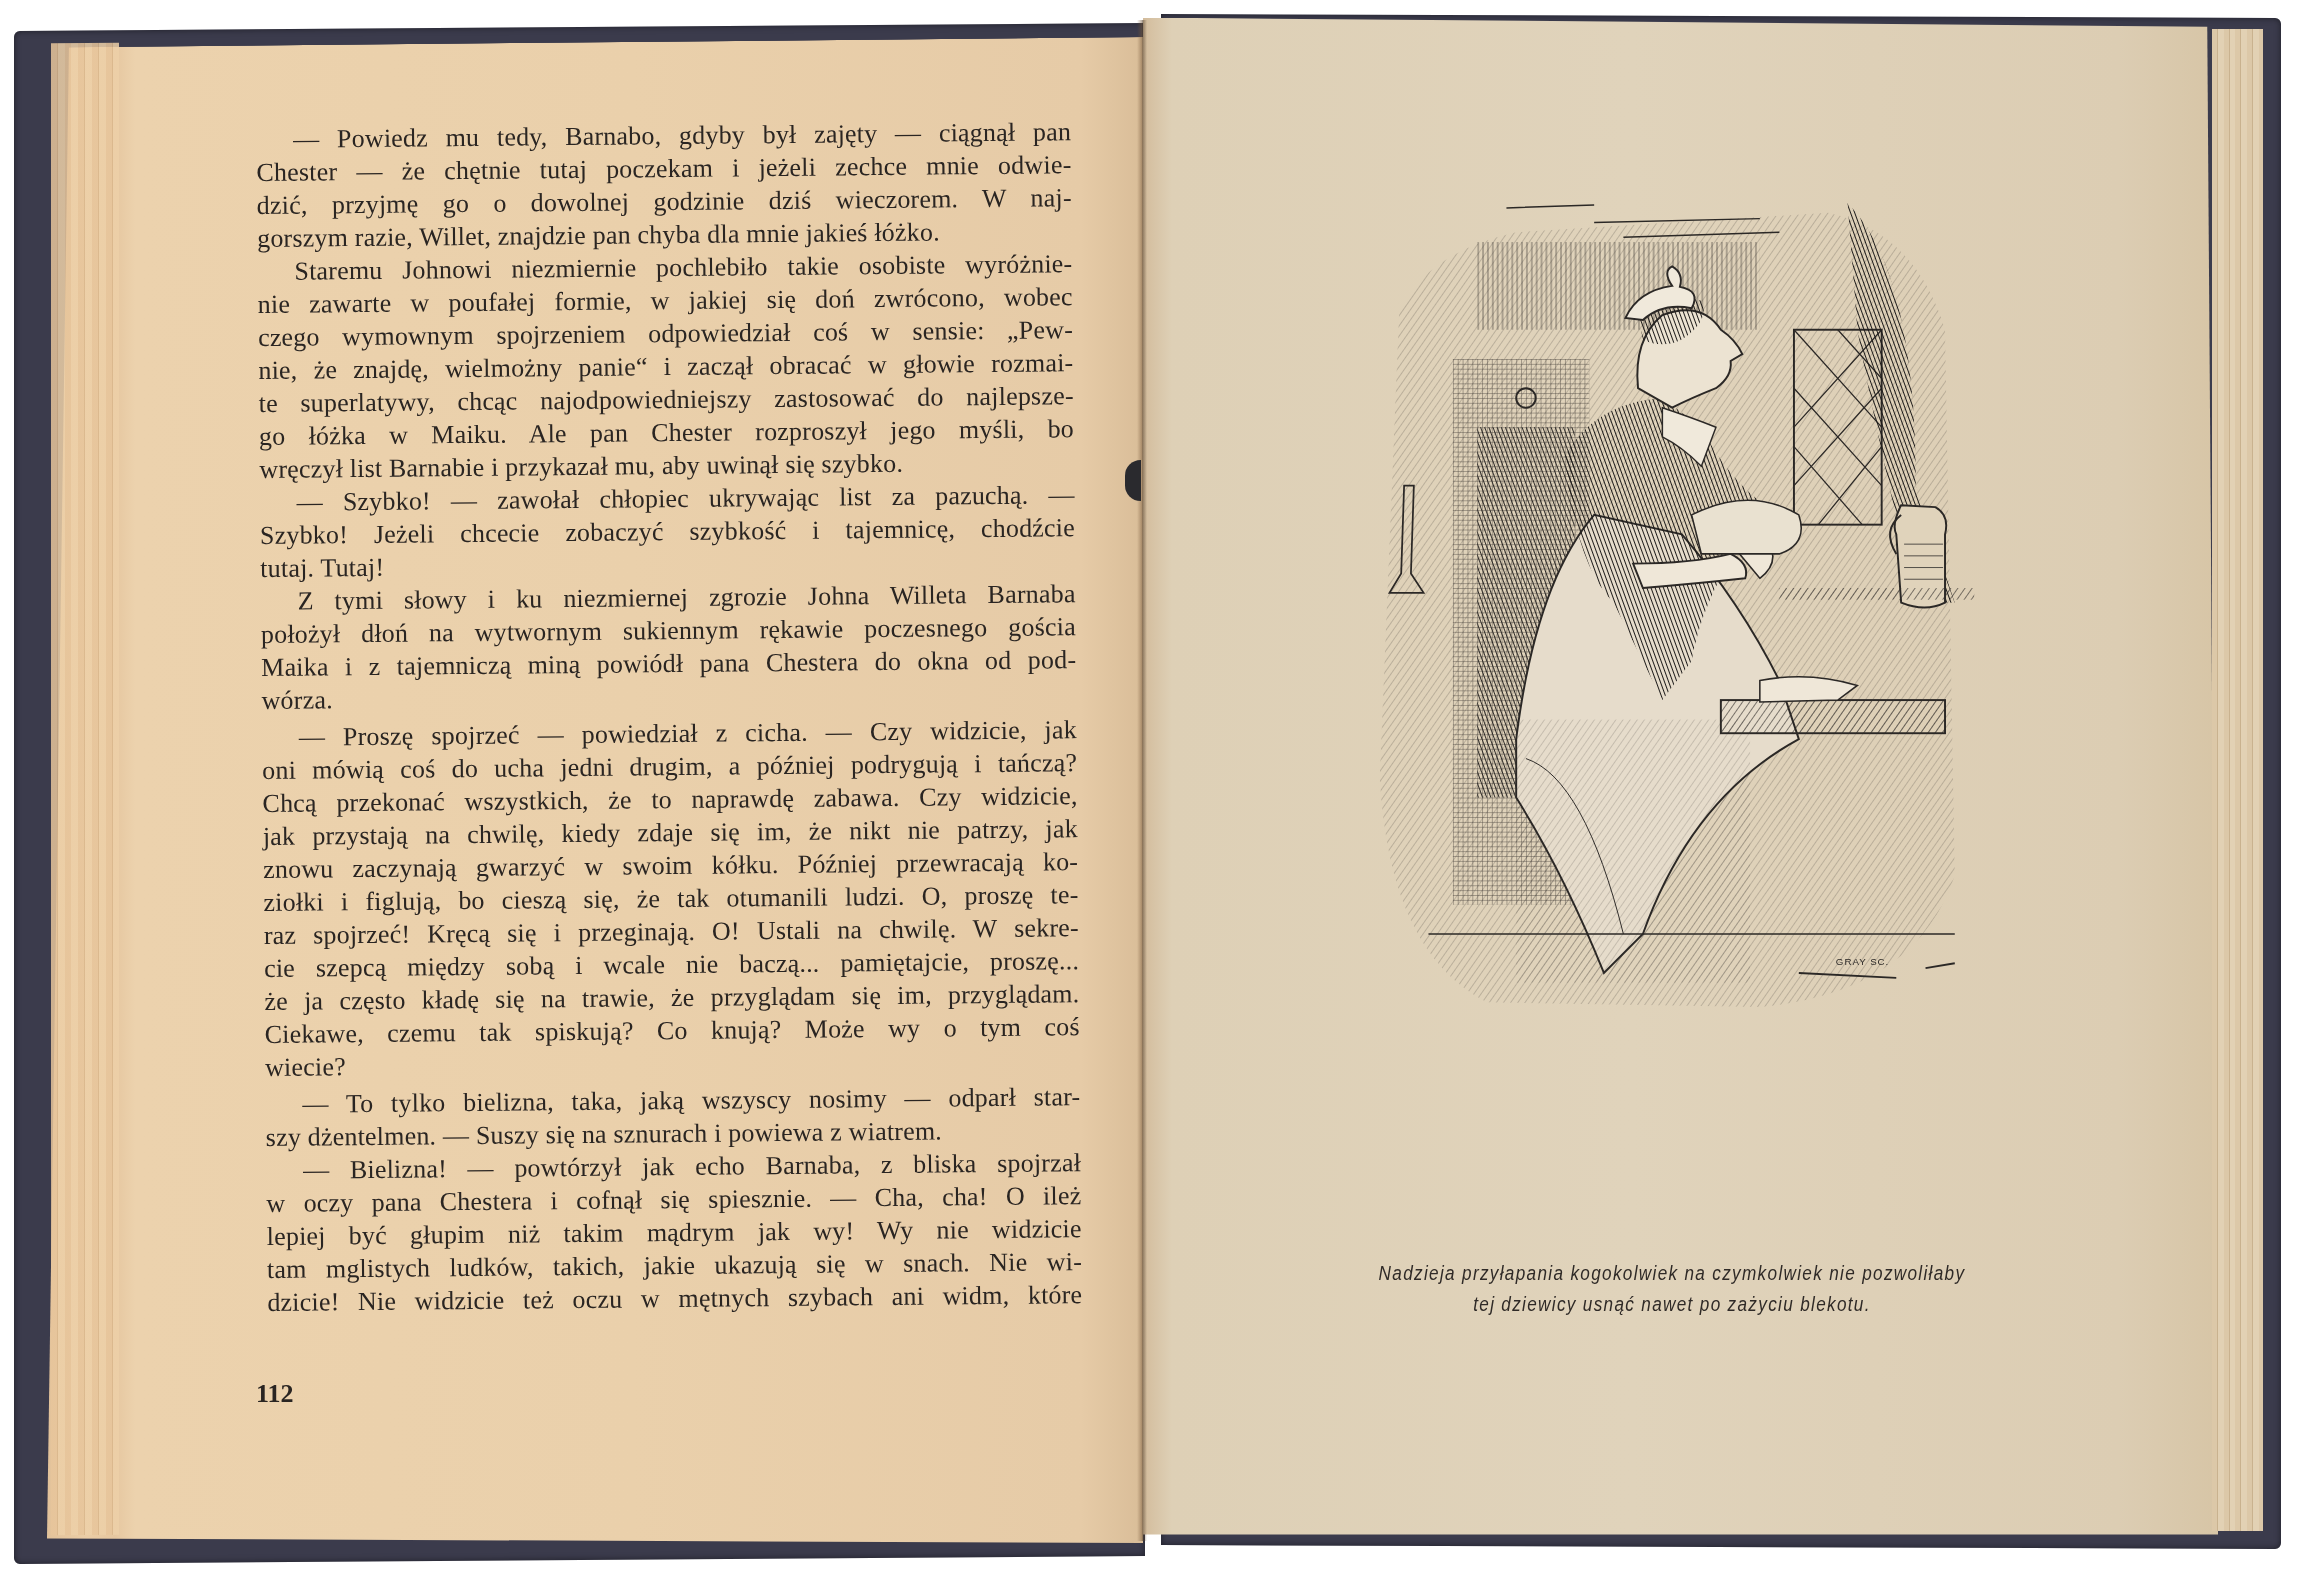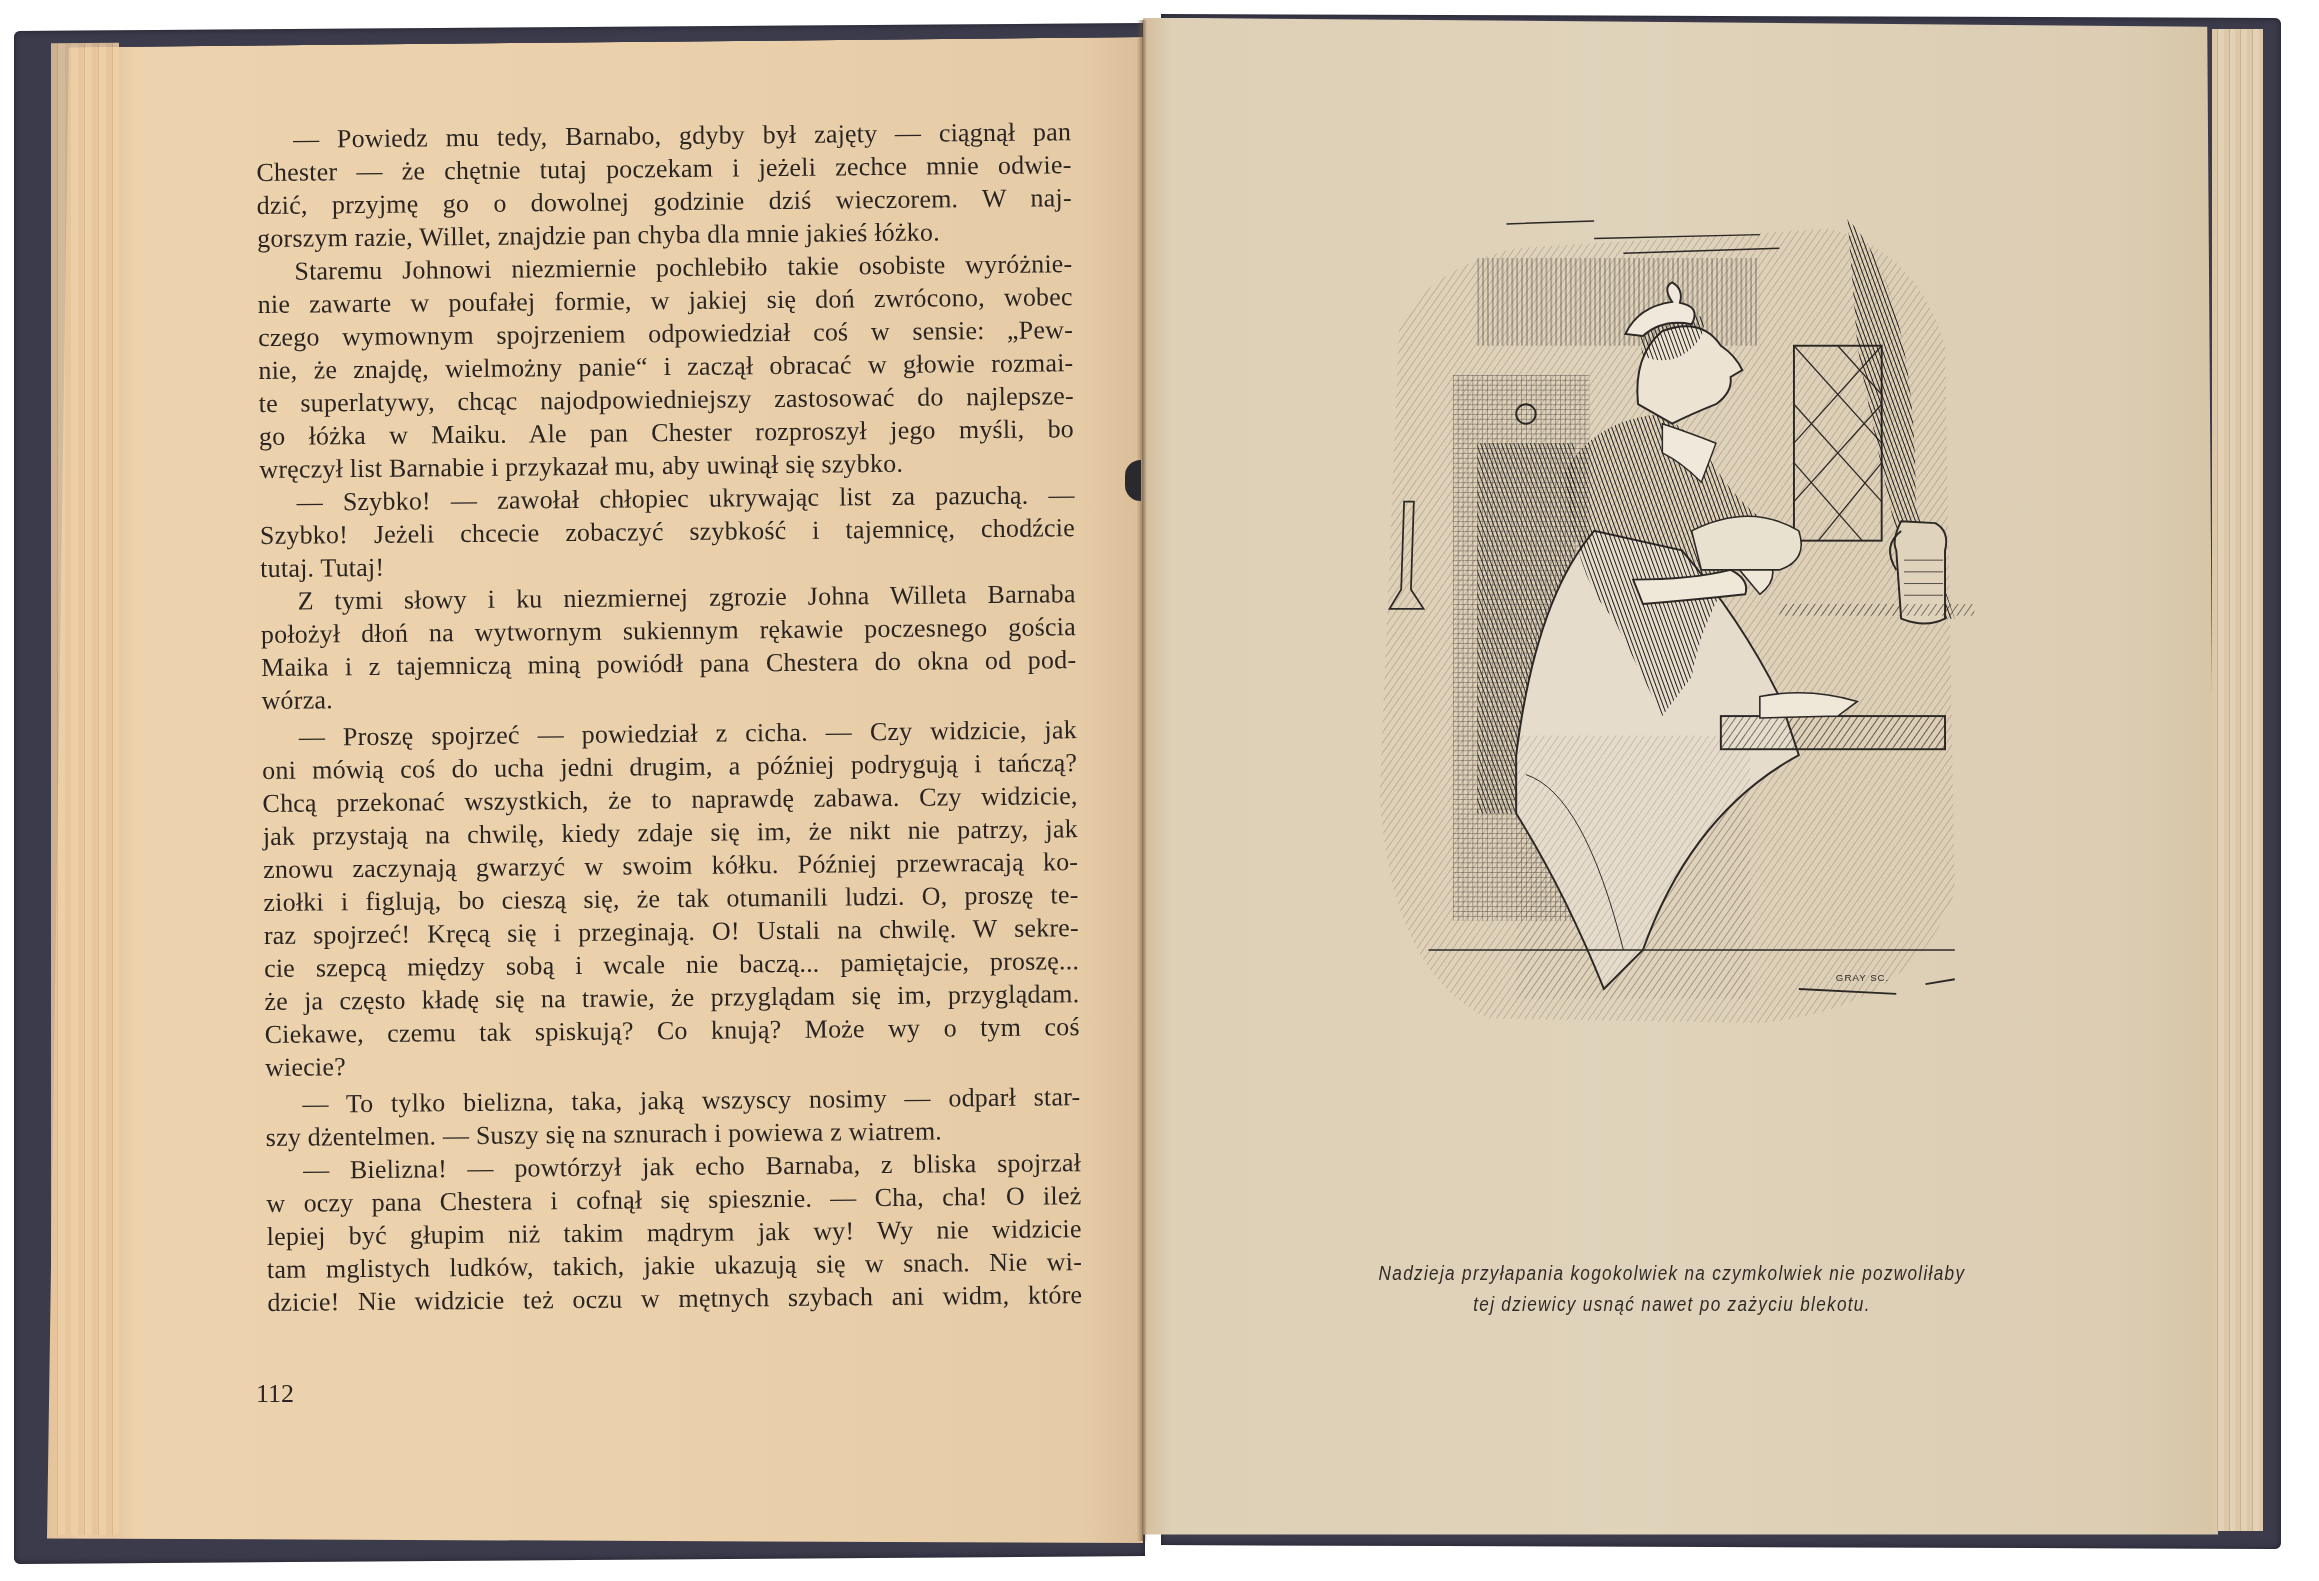--- a/index.html
+++ b/index.html
@@ -46,24 +46,24 @@
     position:absolute; left:256px; top:123px; width:815px;
     color:#2a2522; font-size:26px; line-height:33px;
     transform: rotate(-0.55deg); transform-origin:left top;
     letter-spacing:0.2px;
   }
   .text-block .line { display:block; white-space:nowrap; text-align:justify; text-align-last:justify; }
   .text-block .line.last { text-align-last:left; }
   .text-block .line.indent { padding-left:37px; }
   .text-block .line.gap { margin-top:3.9px; }
   .page-number {
-    position:absolute; left:256px; top:1379px; font-size:26px; color:#2a2522;
+    position:absolute; left:256px; top:1379px; font-size:26px; color:#2a2522;font-weight:bold;
   }
   .illustration {
-    position:absolute; left:1370px; top:209px; width:614px; height:829px;
+    position:absolute; left:1370px; top:193px; width:614px; height:829px;
   }
   .caption {
     position:absolute; left:1287px; top:1258px; width:770px; text-align:center;
     font-style:italic; color:#2f2a27; font-size:19.5px; line-height:31px; letter-spacing:1.5px;
     font-family:"Liberation Sans", "DejaVu Sans", sans-serif;
     transform: scaleX(0.88); transform-origin:center;
   }
   .caption span { display:block; }
 </style>
 </head>

